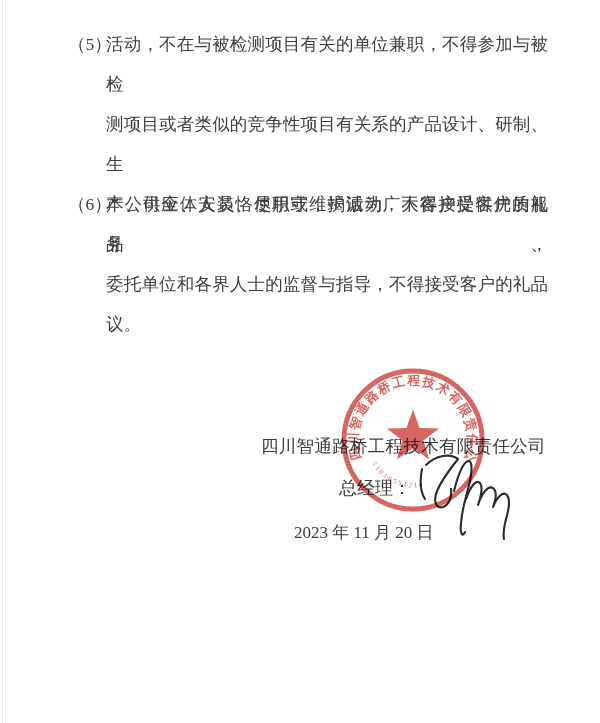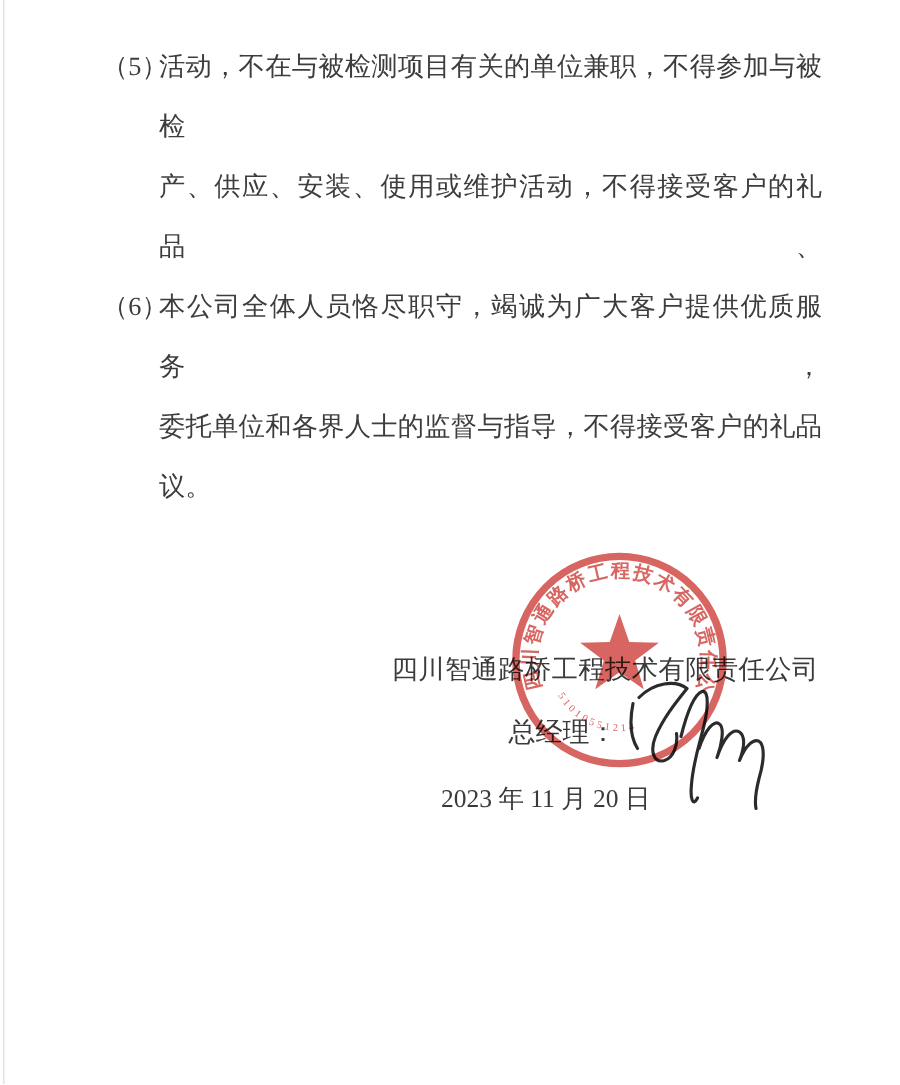--- a/index.html
+++ b/index.html
@@ -95,20 +95,21 @@
 <body>
 
 <div class="page">
 
   <div class="edge-line"></div>
 
   <div class="para para5">
     <div class="marker">（5）</div>
     <div class="plines">
       <div class="line j">活动，不在与被检测项目有关的单位兼职，不得参加与被检</div>
+      <div class="line j">测项目或者类似的竞争性项目有关系的产品设计、研制、生</div>
       <div class="line j">产、供应、安装、使用或维护活动，不得接受客户的礼品、</div>
     </div>
   </div>
 
   <div class="para para6">
     <div class="marker">（6）</div>
     <div class="plines">
       <div class="line j">本公司全体人员恪尽职守，竭诚为广大客户提供优质服务，</div>
       <div class="line j">委托单位和各界人士的监督与指导，不得接受客户的礼品</div>
       <div class="line">议。</div>

